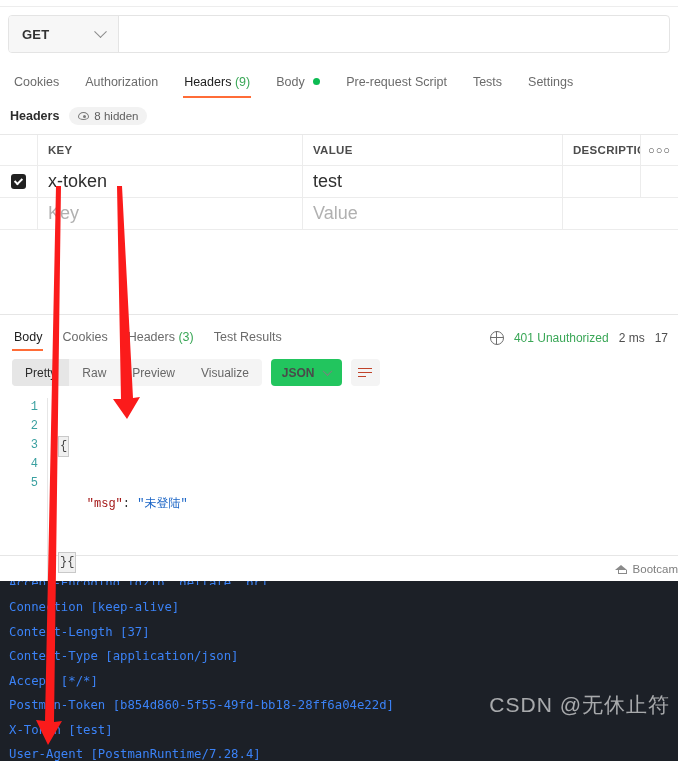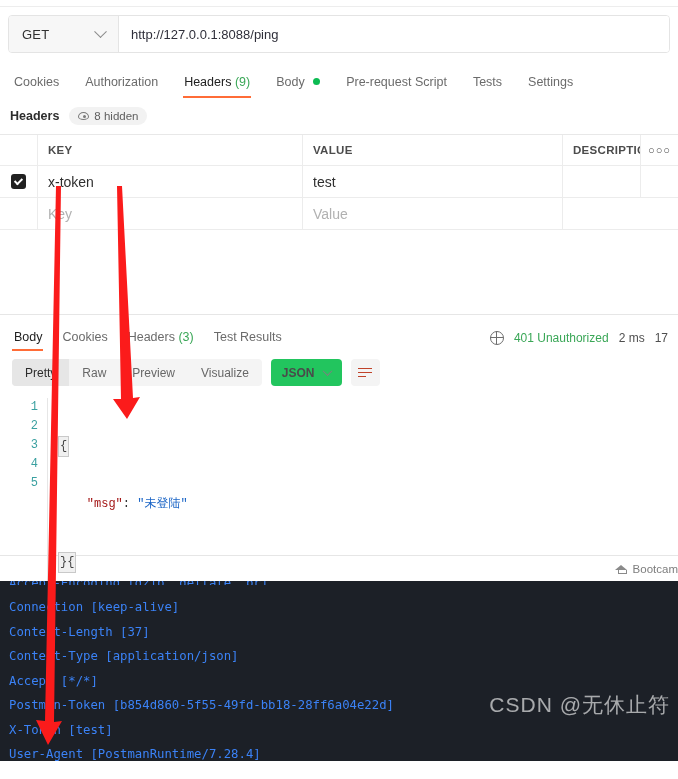--- a/index.html
+++ b/index.html
@@ -12,21 +12,21 @@
   #app { position: relative; width: 678px; height: 779px; }
 
   
   .top-strip { height: 7px; background: #ffffff; border-bottom: 1px solid #ededed; }
 
   
   .url-row { display: flex; align-items: stretch; margin: 8px 8px 0 8px; height: 38px;
              border: 1px solid #e4e4e4; border-radius: 4px; background:#fff; overflow:hidden; }
   .method-box { width: 110px; display: flex; align-items: center; justify-content: space-between;
                 padding: 0 13px; background: #f7f7f7; border-right: 1px solid #e4e4e4; }
-  .method-label { font-size: 13px; font-weight: normal; color: #323232; letter-spacing: .2px; }
+  .method-label { font-size: 13px; font-weight: bold; color: #323232; letter-spacing: .2px; }
   .chev { width: 9px; height: 9px; border-right: 1.4px solid #8b8b8b; border-bottom: 1.4px solid #8b8b8b;
           transform: rotate(45deg) translate(-2px,-2px); }
   .url-input { flex: 1; display: flex; align-items: center; padding-left: 12px;
                font-size: 13px; color: #2f2f3a; background:#fff; }
 
   
   .req-tabs { display: flex; align-items: flex-end; gap: 0; padding: 0 8px; margin-top: 14px;
               height: 31px; }
   .req-tab { font-size: 12.5px; color: #6b6b6b; padding: 0 13px 9px 13px; position: relative;
              white-space: nowrap; }
@@ -46,21 +46,21 @@
   .eye { width: 11px; height: 8px; border: 1.2px solid #7a7a7a; border-radius: 50% 50% 50% 50% / 60% 60% 40% 40%;
          position: relative; }
   .eye::after { content:""; position:absolute; left:3.3px; top:1.8px; width:3px; height:3px;
                 border-radius:50%; background:#7a7a7a; }
 
   
   .tbl { width: 100%; border-top: 1px solid #e8e8e8; }
   .trow { display: flex; height: 32px; border-bottom: 1px solid #ececec; }
   .trow.head { height: 31px; }
   .cell { display: flex; align-items: center; padding: 0 10px; border-right: 1px solid #ececec;
-          font-size: 14px; overflow: hidden; }
+          font-size: 18px; overflow: hidden; }
   .c-check { width: 38px; justify-content: center; padding: 0; }
   .c-key { width: 265px; }
   .c-val { width: 260px; }
   .c-desc { flex: 1; border-right: 1px solid #ececec; }
   .c-more { width: 37px; justify-content: center; border-right: none; }
   .head .cell { font-size: 11.5px; font-weight: bold; color: #4c4c4c; letter-spacing: .3px; }
   .ph { color: #b1b1b1; }
   .val-txt { color: #2f2f2f; }
   .checkbox { width: 15px; height: 15px; background: #212121; border-radius: 3px;
               display: flex; align-items: center; justify-content: center; }
@@ -149,21 +149,20 @@
 
 <div id="app">
 
   <div class="top-strip"></div>
 
   <div class="url-row">
     <div class="method-box">
       <span class="method-label">GET</span>
       <span class="chev"></span>
     </div>
-    <div class="url-input">http://127.0.0.1:8088/ping</div>
   </div>
 
   <div class="req-tabs">
     <div class="req-tab">Cookies</div>
     <div class="req-tab">Authorization</div>
     <div class="req-tab active">
       <span>Headers</span>
       <span class="count-green">(9)</span>
     </div>
     <div class="req-tab">

